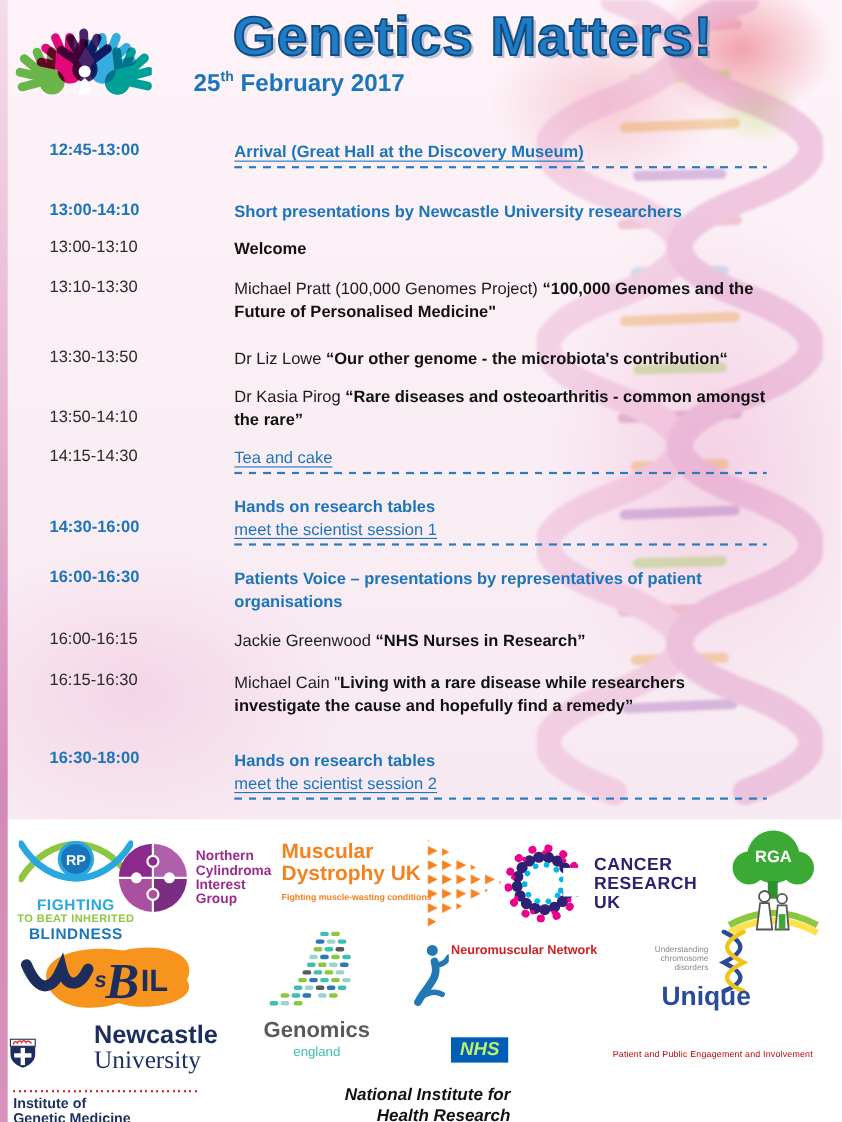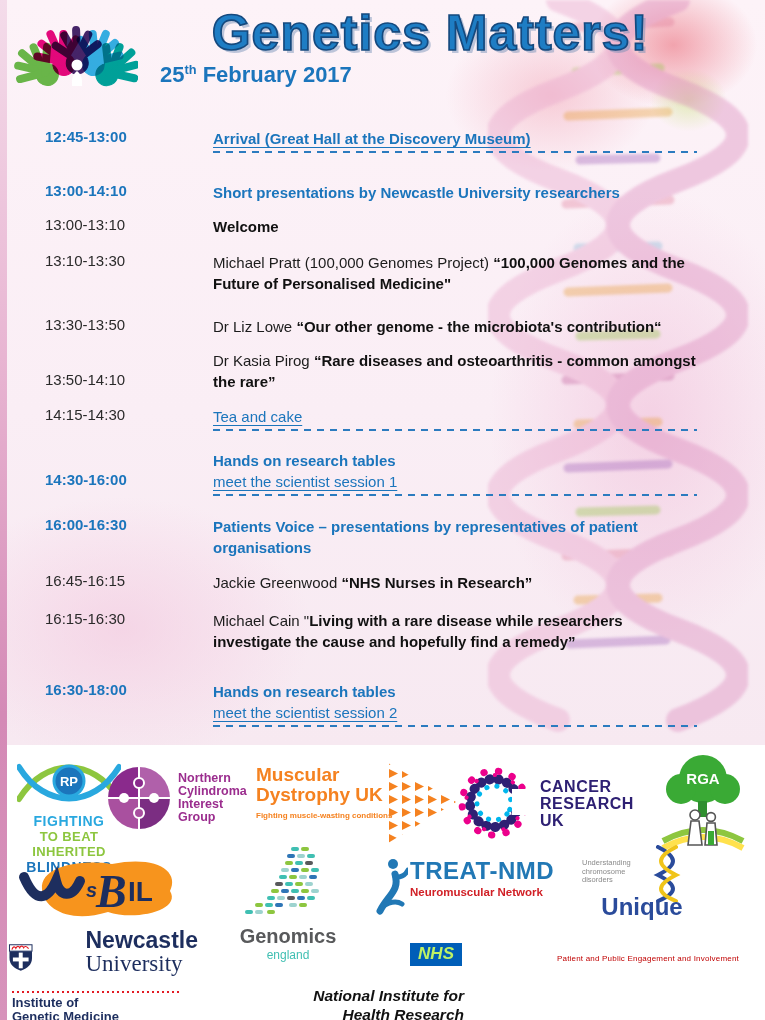--- a/index.html
+++ b/index.html
@@ -14,21 +14,21 @@
         radial-gradient(230px 330px at 85% 420px, rgba(236,170,205,.42), transparent 70%),
         radial-gradient(270px 190px at 16% 630px, rgba(242,196,220,.55), transparent 70%),
         linear-gradient(180deg,#fdf3f8 0%,#faeef5 55%,#f7e9f1 100%);}
   .dna{position:absolute;left:488px;top:0;opacity:.42;filter:blur(1.5px);}
   .leftbar{position:absolute;left:0;top:0;width:7px;height:1020px;
       background:linear-gradient(180deg,#f4dcea 0%,#e8b5d2 35%,#d48ab6 70%,#d793bb 100%);}
   
   .title{position:absolute;left:140px;top:4px;width:580px;text-align:center;
          font-size:50px;font-weight:bold;color:#1e7dc4;letter-spacing:1px;
          -webkit-text-stroke:1.7px #15497e;text-shadow:3px 3px 0 rgba(110,140,180,.45);}
-  .date{position:absolute;left:160px;top:62px;font-size:22px;font-weight:bold;color:#1b75bc;}
+  .date{position:absolute;left:176px;top:62px;font-size:22px;font-weight:bold;color:#1b75bc;}
   .date sup{font-size:.58em;}
   .hands{position:absolute;left:14px;top:6px;}
   
   .sched{position:absolute;left:0;top:0;width:765px;height:745px;}
   .srow{position:absolute;left:0;width:765px;font-size:15px;}
   .time{position:absolute;left:45px;top:0;white-space:nowrap;}
   .time.tblue{color:#1b75bc;font-weight:bold;}
   .time.tblack{color:#2a2a2a;}
   .timelow .time{top:21px;}
   .desc{position:absolute;left:213px;top:0;width:484px;line-height:21px;}
@@ -39,42 +39,42 @@
   .u{text-decoration:underline;text-underline-offset:3px;}
   .dash{height:2px;margin-top:2px;
         background:repeating-linear-gradient(90deg,#2b7bbf 0 7px,transparent 7px 13px);}
   .r0{top:128px}.r1{top:182px}.r2{top:216px}.r3{top:252px}.r4{top:316px}.r5{top:350px}
   .r6{top:406px}.r7{top:450px}.r8{top:516px}.r9{top:572px}.r10{top:610px}.r11{top:681px}
   
   .logos{position:absolute;left:0;top:745px;width:765px;height:275px;background:#fff;}
   .logo{position:absolute;}
   .rp{left:14px;top:10px;width:110px;text-align:center;}
   .rp-f{color:#29a8df;font-weight:bold;font-size:14px;letter-spacing:.5px;margin-top:2px;}
-  .rp-t{color:#8dc63f;font-size:13px;font-weight:bold;letter-spacing:.4px;}
+  .rp-t{color:#8dc63f;font-size:10px;font-weight:bold;letter-spacing:.4px;}
   .rp-b{color:#1b75bc;font-weight:bold;font-size:14px;letter-spacing:.5px;}
   .ncig{left:104px;top:18px;display:flex;align-items:center;}
   .ncig-txt{color:#9b2d8e;font-size:12.5px;font-weight:bold;line-height:13px;margin-left:4px;}
   .mduk{left:256px;top:20px;width:140px;}
   .mduk-n{color:#f58220;font-weight:bold;font-size:19px;line-height:20px;}
   .mduk-t{color:#f58220;font-size:8px;font-weight:bold;margin-top:6px;}
   .mduk-arrow{left:388px;top:10px;}
   .cruk{left:452px;top:16px;display:flex;align-items:center;}
   .cruk-txt{color:#2e2073;font-weight:bold;font-size:16px;line-height:17px;letter-spacing:.5px;margin-left:4px;}
   .rga{left:655px;top:8px;}
   .vsbil{left:16px;top:108px;}
   .genomics{left:228px;top:100px;width:120px;text-align:center;}
   .gen-n{color:#58595b;font-weight:bold;font-size:20px;margin-top:2px;}
   .gen-e{color:#3fbfb2;font-size:12px;margin-top:0px;}
   .treat{left:372px;top:112px;display:flex;}
   .treat-txt{margin-left:2px;}
   .treat-n{color:#2178b5;font-size:24px;font-weight:bold;letter-spacing:.5px;}
   .treat-s{color:#d12026;font-size:11.5px;font-weight:bold;margin-top:1px;}
   .unique{left:582px;top:100px;width:140px;}
   .uni-row{display:flex;align-items:flex-start;}
-  .uni-tag{color:#8a8a8a;font-size:7.5px;line-height:8.5px;margin-top:14px;width:62px;text-align:left;}
+  .uni-tag{color:#8a8a8a;font-size:7.5px;line-height:8.5px;margin-top:14px;width:62px;text-align:right;}
   .uni-name{color:#2a4b9b;font-size:24px;font-weight:bold;margin-top:-10px;text-align:center;width:120px;}
   .newc{left:8px;top:183px;width:190px;}
   .newc-top{display:flex;gap:48px;}
   .newc-words{margin-left:4px;}
   .newc-n{color:#1d2e5e;font-weight:bold;font-size:23px;line-height:24px;}
   .newc-u{color:#1d2e5e;font-family:"Liberation Serif",serif;font-size:23px;line-height:24px;}
   .newc-dots{height:2px;margin:3px 0 3px 4px;width:168px;
       background:repeating-linear-gradient(90deg,#e31b23 0 2px,transparent 2px 5px);}
   .newc-i{color:#1d2e5e;font-weight:bold;font-size:13px;line-height:14px;margin-left:4px;}
   .nihr{left:232px;top:198px;width:232px;text-align:right;}
@@ -195,21 +195,21 @@
           <div class="dash"></div>
         </div>
       </div>
       <div class="srow r8">
         <div class="time tblue">16:00-16:30</div>
         <div class="desc">
           <div><span class="sb">Patients Voice – presentations by representatives of patient organisations</span></div>
         </div>
       </div>
       <div class="srow r9">
-        <div class="time tblack">16:45-16:15</div>
+        <div class="time tblack">16:00-16:15</div>
         <div class="desc">
           <div><span class="sk">Jackie Greenwood </span><span class="skb">“NHS Nurses in Research”</span></div>
         </div>
       </div>
       <div class="srow r10">
         <div class="time tblack">16:15-16:30</div>
         <div class="desc">
           <div><span class="sk">Michael Cain "</span><span class="skb">Living with a rare disease while researchers investigate the cause and hopefully find a remedy”</span></div>
         </div>
       </div>
@@ -362,21 +362,20 @@
     </div>
 
     <div class="logo treat">
       <svg width="36" height="58" viewBox="0 0 36 58">
         <circle cx="21" cy="7" r="5" fill="#2178b5"></circle>
         <path d="M8,54 C16,38 28,34 23,17" stroke="#2178b5" stroke-width="7" fill="none" stroke-linecap="round"></path>
         <path d="M23,20 q9,1 13,-7" stroke="#2178b5" stroke-width="5" fill="none" stroke-linecap="round"></path>
         <path d="M10,50 q12,-8 20,-3" stroke="#2178b5" stroke-width="5" fill="none" stroke-linecap="round"></path>
       </svg>
       <div class="treat-txt">
-        <div class="treat-n">TREAT-NMD</div>
         <div class="treat-s">Neuromuscular Network</div>
       </div>
     </div>
 
     <div class="logo unique">
       <div class="uni-row">
         <div class="uni-tag">
           <div>Understanding</div>
           <div>chromosome</div>
           <div>disorders</div>

